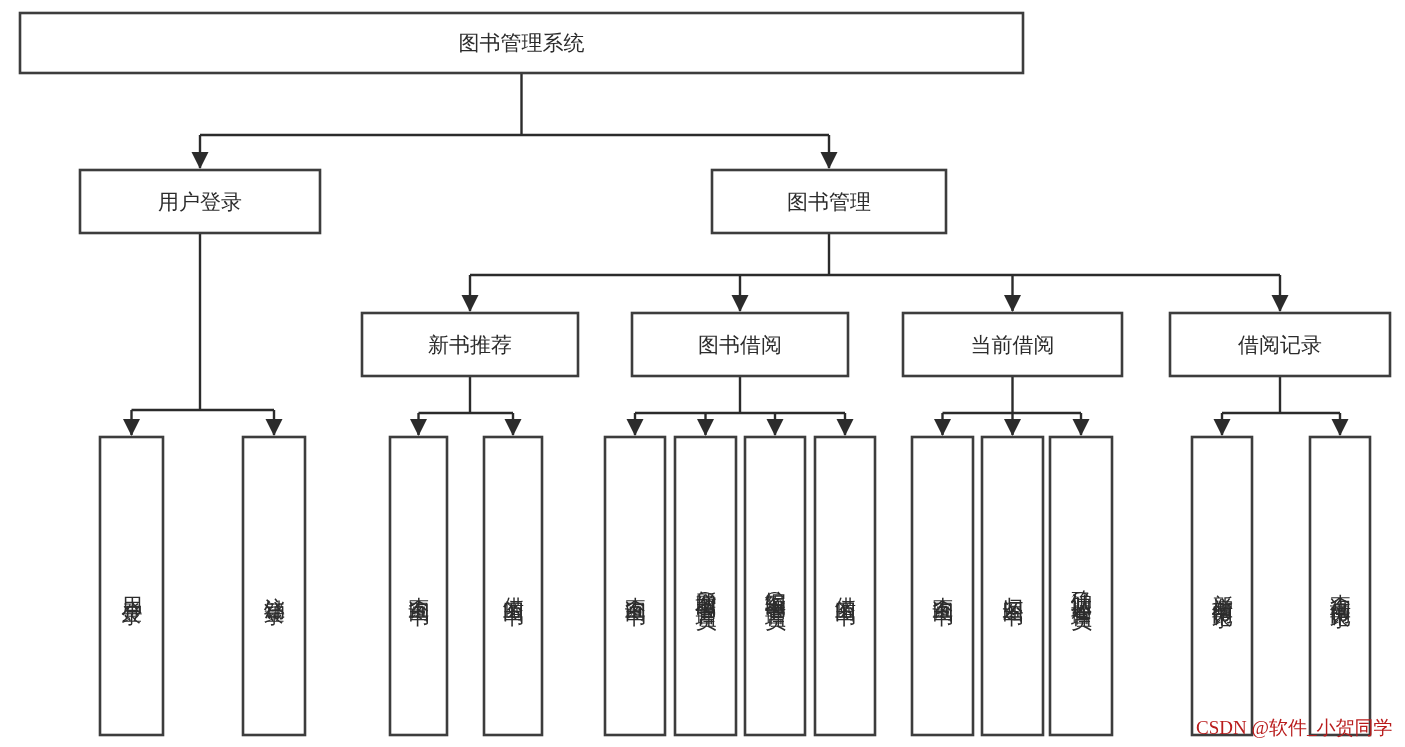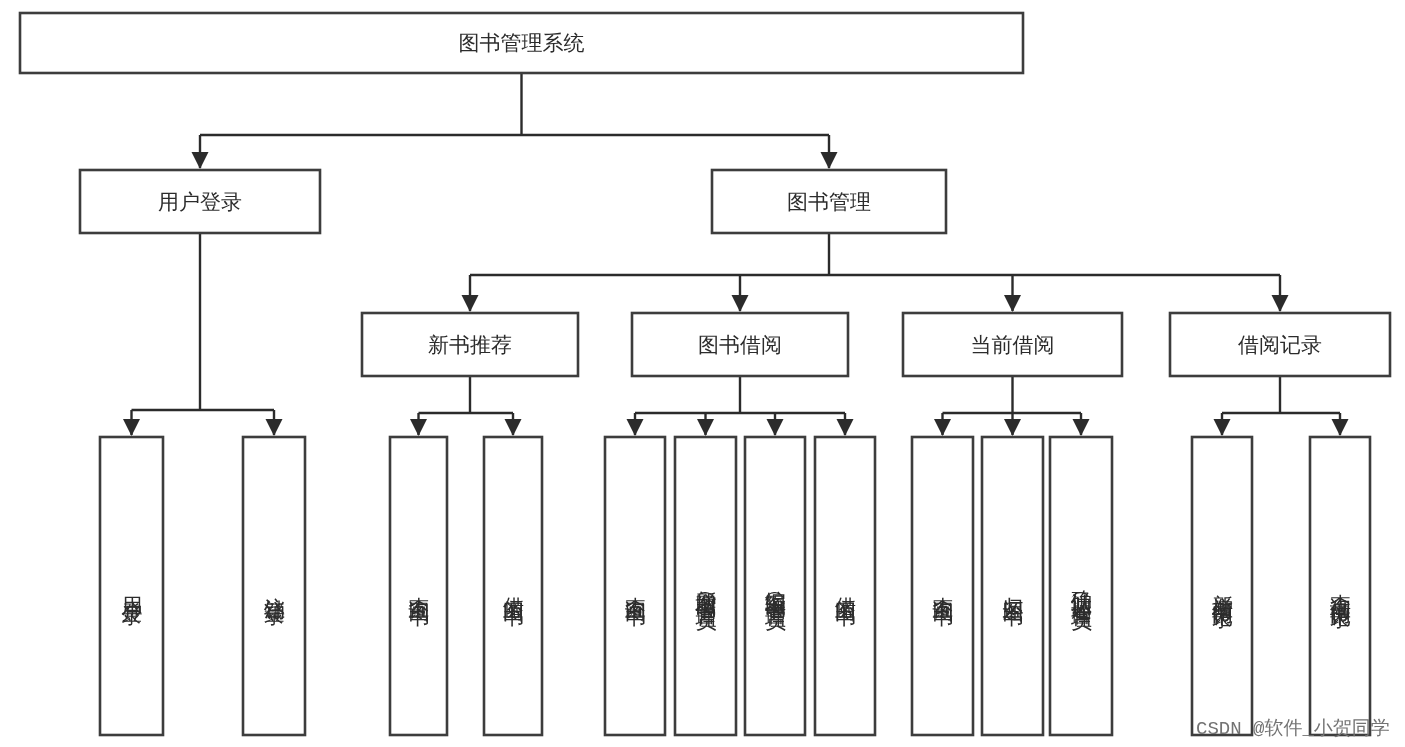--- a/index.html
+++ b/index.html
@@ -60,23 +60,23 @@
     letter-spacing: 3px;
     display: flex;
     align-items: center;
     justify-content: center;
     text-align: center;
     white-space: nowrap;
     user-select: none;
   }
   .watermark {
     position: absolute;
-    font-family: Liberation Mono, monospace;
+    font-family: Liberation Serif, serif;
     font-size: 19px;
-    color: #737373;
+    color: #b91c1c;
     white-space: nowrap;
     user-select: none;
   }
 </style>
 </head>
 <body>
 
 <div id="diagram-root">
 
   <svg class="diagram-canvas" id="diagram-svg" viewBox="0 0 1405 747">

